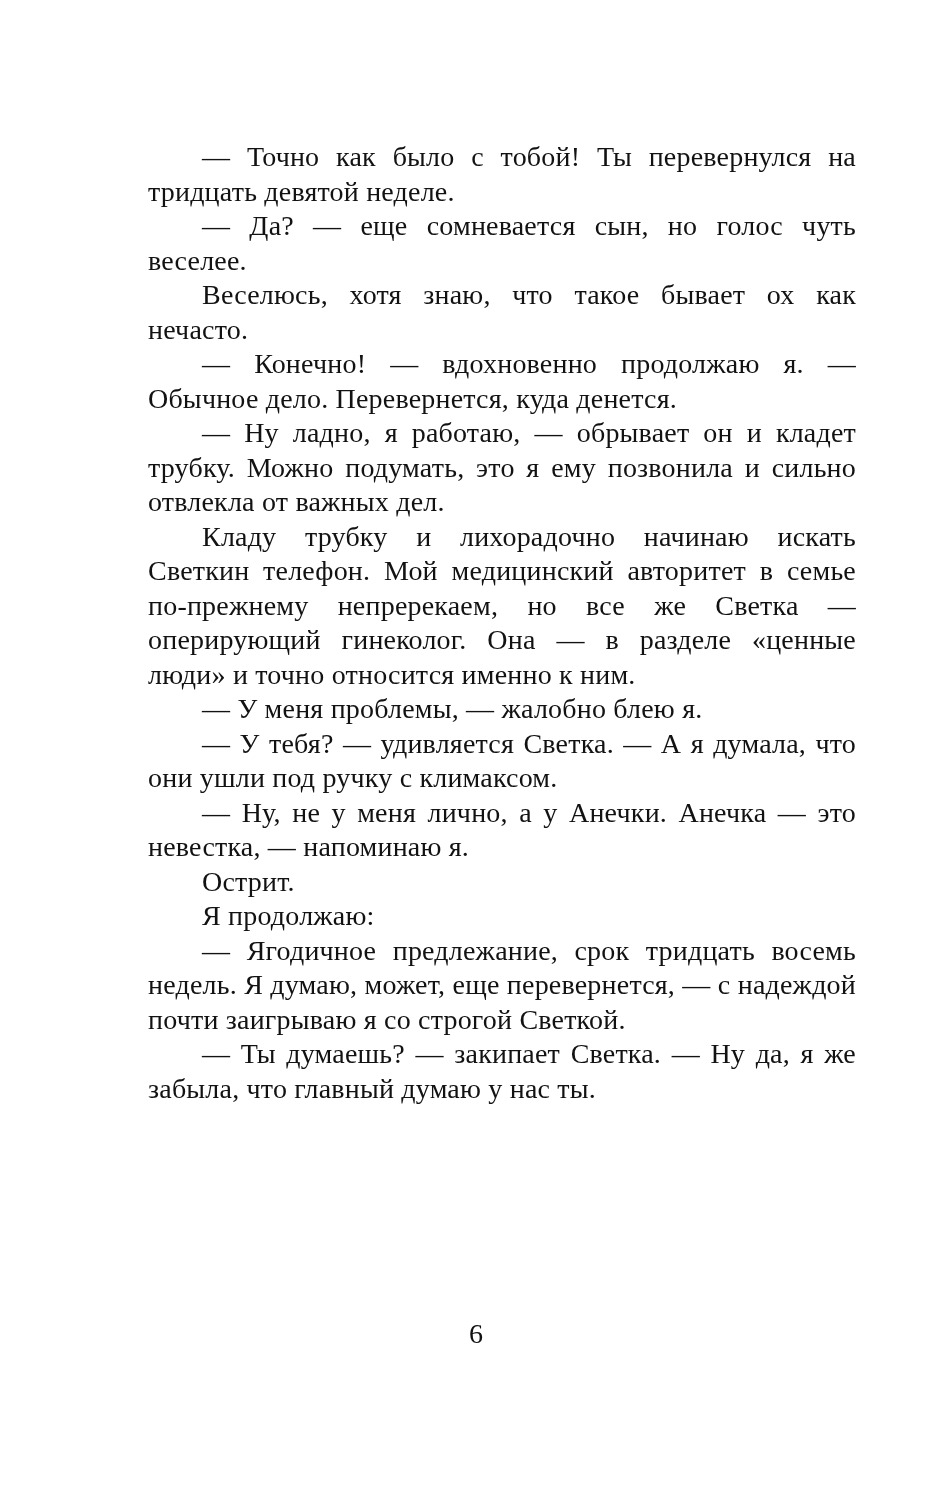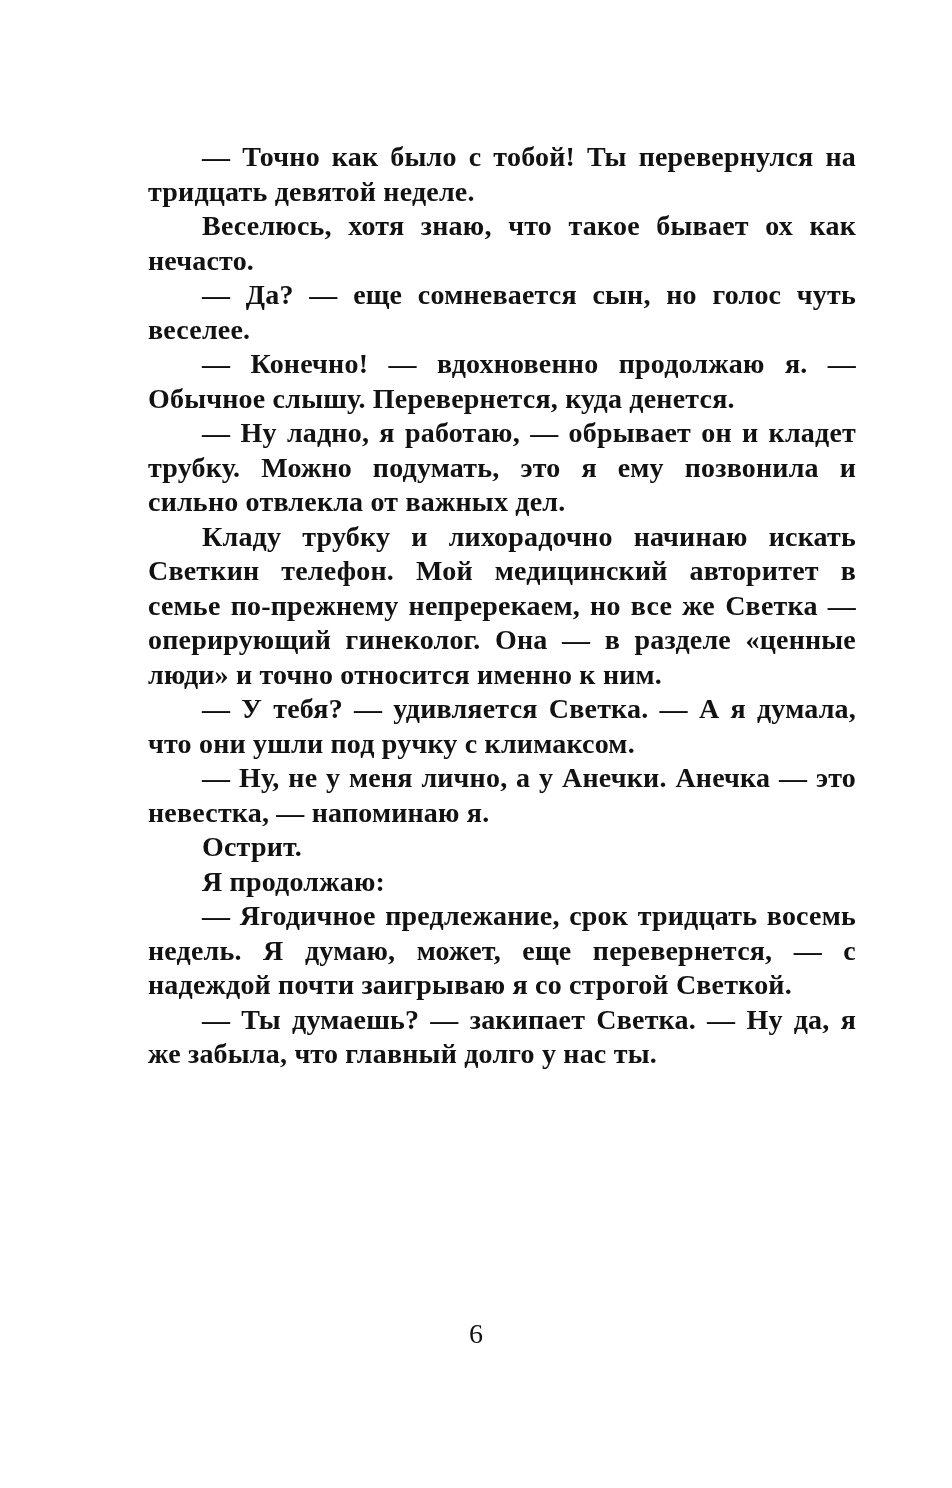--- a/index.html
+++ b/index.html
@@ -19,21 +19,20 @@
     .text-block {
       position: absolute;
       left: 148px;
       top: 140px;
       width: 708px;
       font-size: 28px;
       line-height: 34.5px;
       text-align: justify;
       letter-spacing: 0.2px;
       hyphens: auto;
-      font-weight: bold;
       -webkit-hyphens: auto;
     }
     .text-block p {
       margin: 0;
       padding: 0;
       text-indent: 54px;
     }
     .page-number {
       position: absolute;
       left: 0;
@@ -43,26 +42,27 @@
       font-size: 28px;
       color: #121212;
     }
   </style>
 </head>
 <body>
 
 <div class="page">
   <div class="text-block">
       <p>— Точно как было с тобой! Ты перевернулся на тридцать девятой неделе.</p>
+      <p>— Да? — еще сомневается сын, но голос чуть веселее.</p>
       <p>Веселюсь, хотя знаю, что такое бывает ох как нечасто.</p>
-      <p>— Да? — еще сомневается сын, но голос чуть веселее.</p>
-      <p>— Конечно! — вдохновенно продолжаю я. — Обычное слышу. Перевернется, куда денется.</p>
+      <p>— Конечно! — вдохновенно продолжаю я. — Обычное дело. Перевернется, куда денется.</p>
       <p>— Ну ладно, я работаю, — обрывает он и кладет трубку. Можно подумать, это я ему позвонила и сильно отвлекла от важных дел.</p>
       <p>Кладу трубку и лихорадочно начинаю искать Светкин телефон. Мой медицинский авторитет в семье по-прежнему непререкаем, но все же Светка — оперирующий гинеколог. Она — в разделе «ценные люди» и точно относится именно к ним.</p>
+      <p>— У меня проблемы, — жалобно блею я.</p>
       <p>— У тебя? — удивляется Светка. — А я думала, что они ушли под ручку с климаксом.</p>
       <p>— Ну, не у меня лично, а у Анечки. Анечка — это невестка, — напоминаю я.</p>
       <p>Острит.</p>
       <p>Я продолжаю:</p>
       <p>— Ягодичное предлежание, срок тридцать восемь недель. Я думаю, может, еще перевернется, — с надеждой почти заигрываю я со строгой Светкой.</p>
-      <p>— Ты думаешь? — закипает Светка. — Ну да, я же забыла, что главный долго у нас ты.</p>
+      <p>— Ты думаешь? — закипает Светка. — Ну да, я же забыла, что главный думаю у нас ты.</p>
     </div>
   <div class="page-number">6</div>
 </div>
 
 </body></html>

